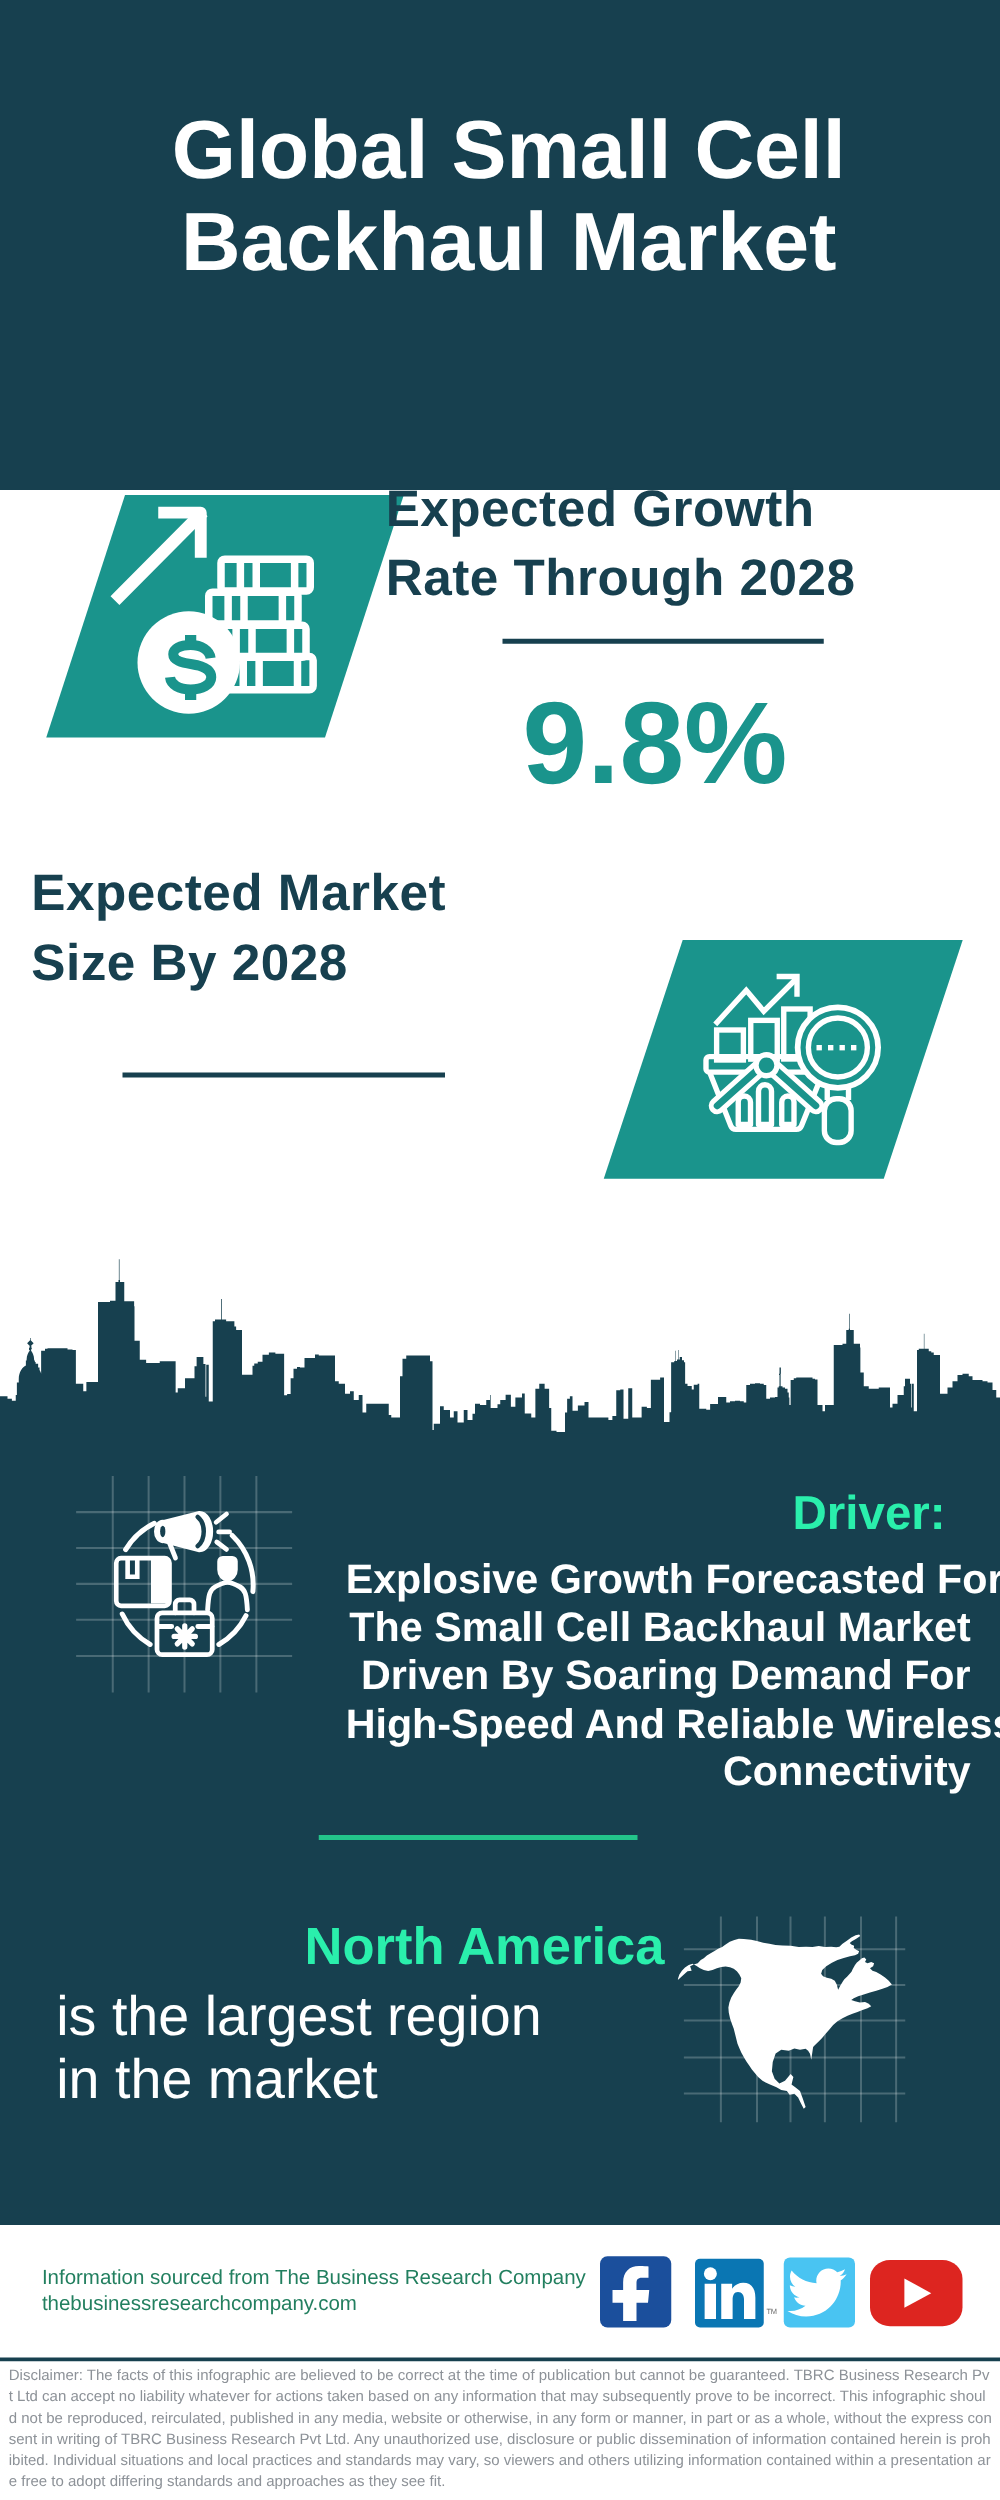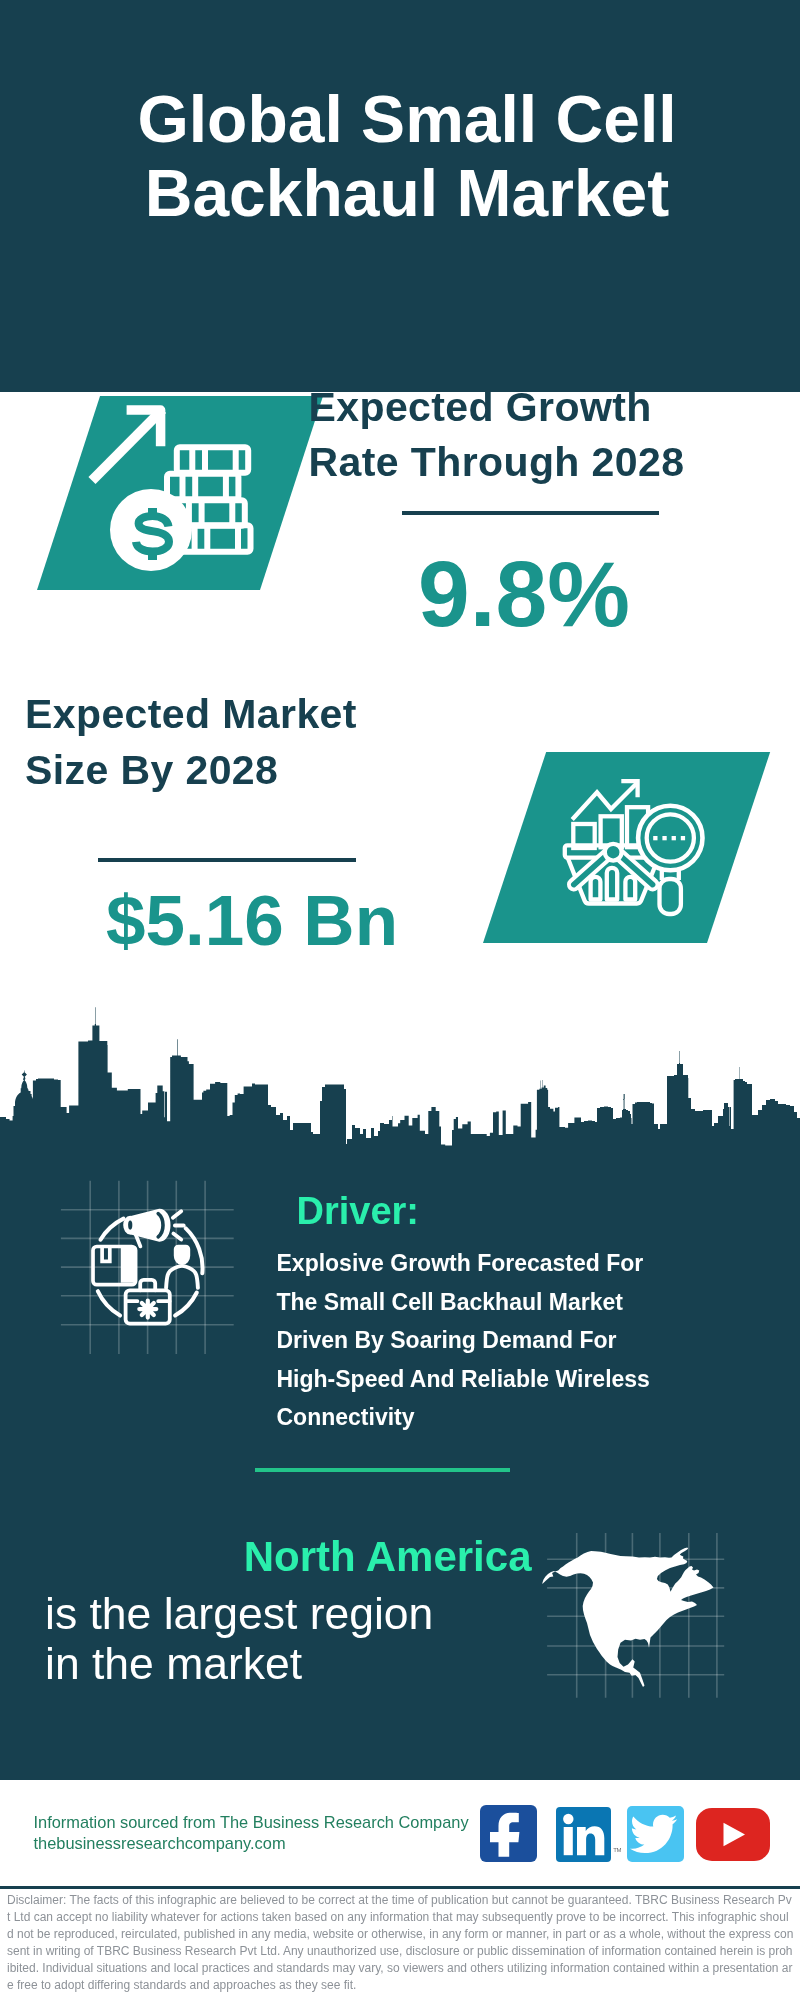--- a/index.html
+++ b/index.html
@@ -29,22 +29,22 @@
   .icon-svg{position:absolute;overflow:visible;}
   #icon1{left:80px;top:390px;width:200px;height:210px;}
   #icon2{left:560px;top:770px;width:150px;height:155px;}
 
   
   .skyline{position:absolute;left:0;top:1000px;width:800px;height:160px;}
   .dark{position:absolute;left:0;top:1147px;width:800px;height:633px;background:#17404f;}
   .grid-svg{position:absolute;overflow:visible;}
   #grid1{left:55px;top:1175px;width:185px;height:185px;}
   #icon3{left:85px;top:1195px;width:130px;height:140px;}
-  .drv-title{position:absolute;left:296.5px;top:1192px;width:460px;text-align:left;color:#2aefac;font-size:38px;font-weight:bold;line-height:38px;}
-  .drv-body{position:absolute;left:276.5px;top:1244px;width:500px;white-space:nowrap;text-align:left;color:#ffffff;font-size:23px;font-weight:bold;line-height:38.5px;}
+  .drv-title{position:absolute;left:296.5px;top:1192px;width:460px;text-align:right;color:#2aefac;font-size:38px;font-weight:bold;line-height:38px;}
+  .drv-body{position:absolute;left:276.5px;top:1244px;width:500px;white-space:nowrap;text-align:right;color:#ffffff;font-size:33px;font-weight:bold;line-height:38.5px;}
   .drv-rule{position:absolute;left:255px;top:1468px;width:255px;height:4px;background:#23c48a;}
   #grid2{left:540px;top:1525px;width:190px;height:180px;}
   .map-svg{position:absolute;overflow:visible;}
   #namap{left:535px;top:1540px;width:195px;height:160px;}
   .reg-title{position:absolute;left:71.5px;top:1536px;width:460px;text-align:right;color:#2aefac;font-size:42px;font-weight:bold;line-height:42px;white-space:nowrap;}
   .reg-body{position:absolute;left:45px;top:1589px;width:500px;color:#ffffff;font-size:44.5px;font-weight:normal;line-height:50.3px;white-space:nowrap;}
 
   
   .footer{position:absolute;left:0;top:0;width:800px;height:2000px;}
   .foot-bg{position:absolute;left:0;top:1780px;width:800px;height:106px;background:#ffffff;}
@@ -123,21 +123,20 @@
     </g>
     <g fill="#ffffff" stroke="none">
       <rect x="653.2" y="836" width="4.3" height="4.3"></rect>
       <rect x="662.4" y="836" width="4.3" height="4.3"></rect>
       <rect x="671.6" y="836" width="4.3" height="4.3"></rect>
       <rect x="680.8" y="836" width="4.3" height="4.3"></rect>
     </g>
   </svg>
   <div class="blk-title blk2-title"><span>Expected Market</span><br><span>Size By 2028</span></div>
   <div class="rule" id="rule2"></div>
-  <div class="blk-val blk2-val">$5.16 Bn</div>
 
   <svg class="skyline" viewBox="0 0 800 160">
       <g transform="translate(0,-1000)">
         <path d="M0 1152L0 1117H6V1119H9.5V1120.5H12.6V1116H13.5V1106H16.9V1105H18.5V1097H20.5V1093H22.3V1090H23.4V1088.5H23.7V1080H23.2V1079H23.7V1074H24.6H25.1V1079H24.9V1080H24.9V1088.5H26.5V1089.5H28.5V1091H30.5V1094H31.6V1098H32V1106H32.9V1080.5H36V1079H38V1078.6H52H54V1079.5H58V1080H60.7V1107H66.6V1113H69.1V1105.5H78.4V1041.5H88V1040.5H92.4V1025.6H94.8V1024H95.1V1007.3H95.6H95.6V1024H96V1025.6H98.5H99.4V1041H104H107.3V1045H107.6V1072.6H111.8V1087.8H116.9V1090.4H127.8V1089H140.5V1114H142.2V1110.6H148V1102.5H155.6V1092.9H157.3V1085.6H162.7V1091.2H164.4V1117.3H165V1091.7H167V1121.2H170.2V1057H172V1055.6H176.9H177V1039.2H177.6H177.6V1055.6H180.9V1057H187.5V1061.2H188.9V1063.9H193.6V1099.7H202V1092.6H203.4V1090.8H206.2V1089.4H210V1083.7H215.1V1081.9H220.3V1083H227.3V1116.1H229.7V1115.1H232.5V1102.5H234.8V1095H237.6V1093.6H240V1094H243.6V1086.4H252V1083.6H255V1084.4H268V1105H271V1107H276V1115H280V1113H283V1120H287V1116H290V1130H293V1123H311V1132H313V1134H320V1101H322V1087H325V1084.4H344V1089H346V1144H347V1139H352V1125H355V1128H360V1134H363V1129H366V1138H371V1128H374V1136H378V1131H380V1123H384V1124H389V1120H392V1116H392.5V1126.4H398V1123.3H400.2V1120H404.5V1115.8H408.7V1125.4H412.3V1118H417.6V1114.8H419.8V1130.7H425V1133.9H428.3V1110.9H431.4V1106.9H435.7V1110.9H439.3V1126.4H441V1144.5H445.2V1145.6H452V1130H453.7V1119H455.9V1116.9H458V1128.6H462.3V1124.3H467.6V1121.6H470.8V1133.9H486.7V1136H489.9V1132.8H493V1112.2H496.2V1111.6H498.8V1134.9H502.6V1110.5H505.8V1133.9H513.3V1125.4H517.5V1126.4H520.7V1103.7H528.1V1102H531.2V1137.5H535.6V1129.7H536.9V1089.7H539.4V1088.8H540H540.2V1080.6H540.6H540.6V1088.8H541.6V1087.5H542.2H542.4V1080H542.8H542.8V1087.5H543.8V1085.6H545.6V1088.1H547.2V1089.7H548.1V1106.9H550V1108.8H553.4V1111.6H555V1107.8H558.1V1106.9H559.4V1126.9H565V1127.8H568.1V1123.1H574.4V1117.5H581V1122H584V1121H588V1120.5H592V1121H595V1122H597V1108H600V1107H604V1106.5H608V1107H611V1108H613V1119H616V1118H620V1117.5H622V1110H623V1109H623.6V1100H623.2V1099H623.6V1094H624.3H624.7V1099H624.5V1100H624.5V1109H626V1110H628V1111H630V1114H631V1118H631.5V1124H632.5V1104H635V1102.5H637V1102H648H650V1103H652V1103.5H654V1124H658V1129H660V1124H667V1076H674V1075H677V1064H679V1063H679.3V1051H679.8H679.8V1063H680V1064H682H683V1075H686H688V1078H688.3V1098H691V1109H695V1111H703V1110H712V1126H714V1123H718V1116H723V1109H724V1103H728V1107H729V1126H729.5V1107H731V1129H733.6V1080H735V1079H739H739.1V1067H739.5H739.5V1079H740H742H743V1081H745V1082H747V1084H752V1115H758V1110H762V1105H766V1100H770V1099H775V1101H778V1104H782H786V1105H790V1106H794V1112H797V1118H800V1119H800V1152ZM14.2 1152 L14.2 1107.6 L15.0 1107.6 L15.0 1103.2 C15.0 1097.6 18.0 1093.6 20.7 1092.4 L20.7 1088.3 L21.3 1088.3 L21.3 1087.5 C21.3 1084.0 22.8 1081.4 24.05 1080.3 L24.05 1079.3 L23.2 1079.3 L23.2 1078.2 L24.05 1078.2 L24.05 1077.0 L21.7 1074.6 L24.05 1072.2 L24.05 1070.4 L24.55 1070.4 L24.55 1072.2 L26.9 1074.6 L24.55 1077.0 L24.55 1078.2 L25.4 1078.2 L25.4 1079.3 L24.55 1079.3 L24.55 1080.3 C25.8 1081.4 27.3 1084.0 27.3 1087.5 L27.3 1088.3 L27.9 1088.3 L27.9 1092.4 C30.6 1093.6 33.6 1097.6 33.6 1103.2 L33.6 1107.6 L34.4 1107.6 L34.4 1152 Z" fill="#17404f"></path>
       </g>
     </svg>
   <div class="dark"></div>
 
   <svg class="grid-svg" id="grid1" viewBox="55 1175 185 185">
     <g stroke="rgba(255,255,255,0.22)" stroke-width="1.6">

